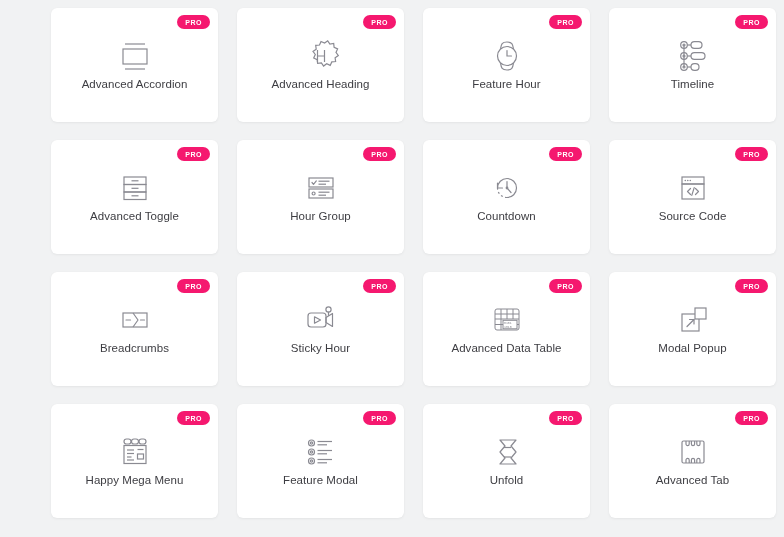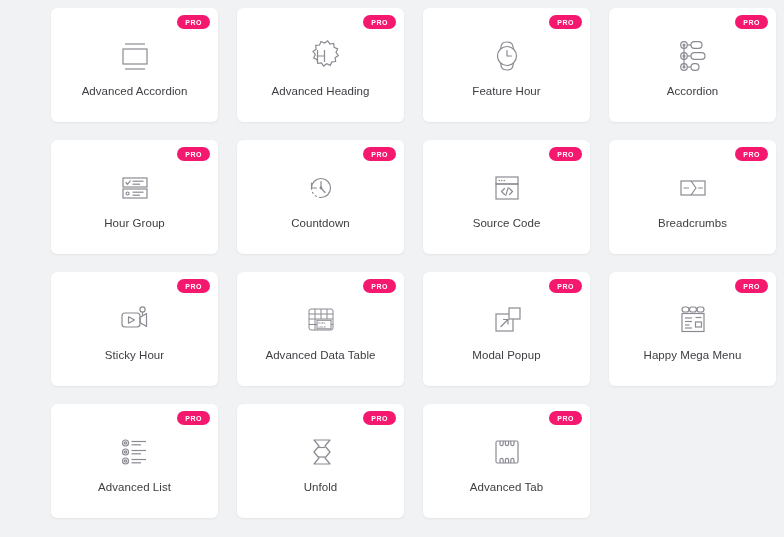--- a/index.html
+++ b/index.html
@@ -43,21 +43,20 @@
   }
   .icon-wrap {
     margin-top: 26px;
     height: 44px;
     display: flex;
     align-items: center;
     justify-content: center;
   }
   .icon-wrap svg { display: block; }
   .card-label {
-    margin-top: 7px;
     font-size: 11.5px;
     color: #3d3d42;
     text-align: center;
     line-height: 1.2;
     letter-spacing: 0.05px;
   }
 </style>
 </head>
 <body>
 
@@ -111,23 +110,37 @@
         <circle cx="13" cy="33" r="3.3"></circle>
           <circle cx="13" cy="33" r="1"></circle>
         <line x1="16.3" y1="11" x2="20" y2="11"></line>
         <rect x="20" y="7.6" width="11" height="6.8" rx="3.4"></rect>
         <line x1="16.3" y1="22" x2="20" y2="22"></line>
         <rect x="20" y="18.6" width="14" height="6.8" rx="3.4"></rect>
         <line x1="16.3" y1="33" x2="20" y2="33"></line>
         <rect x="20" y="29.6" width="8" height="6.8" rx="3.4"></rect>
       </svg>
     </div>
-    <div class="card-label">Accordion</div>
-  </div>
-
+    <div class="card-label">Timeline</div>
+  </div>
+
+  <div class="card">
+    <span class="pro-badge">PRO</span>
+    <div class="icon-wrap">
+      <svg width="44" height="44" viewBox="0 0 44 44" fill="none" stroke="#8a8a92" stroke-width="1.2">
+        <rect x="11" y="11" width="22" height="7.5"></rect>
+        <rect x="11" y="18.5" width="22" height="7.5"></rect>
+        <rect x="11" y="26" width="22" height="7.5"></rect>
+        <line x1="18.5" y1="14.8" x2="25.5" y2="14.8"></line>
+        <line x1="18.5" y1="22.3" x2="25.5" y2="22.3"></line>
+        <line x1="18.5" y1="29.8" x2="25.5" y2="29.8"></line>
+      </svg>
+    </div>
+    <div class="card-label">Advanced Toggle</div>
+  </div>
 
   <div class="card">
     <span class="pro-badge">PRO</span>
     <div class="icon-wrap">
       <svg width="44" height="44" viewBox="0 0 44 44" fill="none" stroke="#8a8a92" stroke-width="1.2">
         <rect x="10" y="12" width="24" height="9"></rect>
         <rect x="10" y="23" width="24" height="9"></rect>
         <path d="M13 16.5 l1.5 1.8 2.8-3.4" stroke-linecap="round" stroke-linejoin="round"></path>
         <circle cx="14.6" cy="27.5" r="1.5"></circle>
         <line x1="19.5" y1="15.2" x2="30.5" y2="15.2"></line>
@@ -259,21 +272,21 @@
         <circle cx="12.5" cy="31" r="3"></circle>
           <circle cx="12.5" cy="31" r="1.1"></circle>
         <line x1="18.5" y1="11.5" x2="33" y2="11.5"></line>
         <line x1="18.5" y1="14.8" x2="28" y2="14.8"></line>
         <line x1="18.5" y1="20.5" x2="33" y2="20.5"></line>
         <line x1="18.5" y1="23.8" x2="28" y2="23.8"></line>
         <line x1="18.5" y1="29.5" x2="33" y2="29.5"></line>
         <line x1="18.5" y1="32.8" x2="28" y2="32.8"></line>
       </svg>
     </div>
-    <div class="card-label">Advanced List</div>
+    <div class="card-label">Feature Modal</div>
   </div>
 
   <div class="card">
     <span class="pro-badge">PRO</span>
     <div class="icon-wrap">
       <svg width="44" height="44" viewBox="0 0 44 44" fill="none" stroke="#8a8a92" stroke-width="1.2">
         <path d="M15 10 h16 l-5 6 5 6 -5 6 5 6 h-16 l5 -6 -5 -6 5 -6 z" stroke-linejoin="round"></path>
         <line x1="19" y1="17.5" x2="26" y2="17.5"></line>
         <line x1="19" y1="27" x2="26" y2="27"></line>
       </svg>

